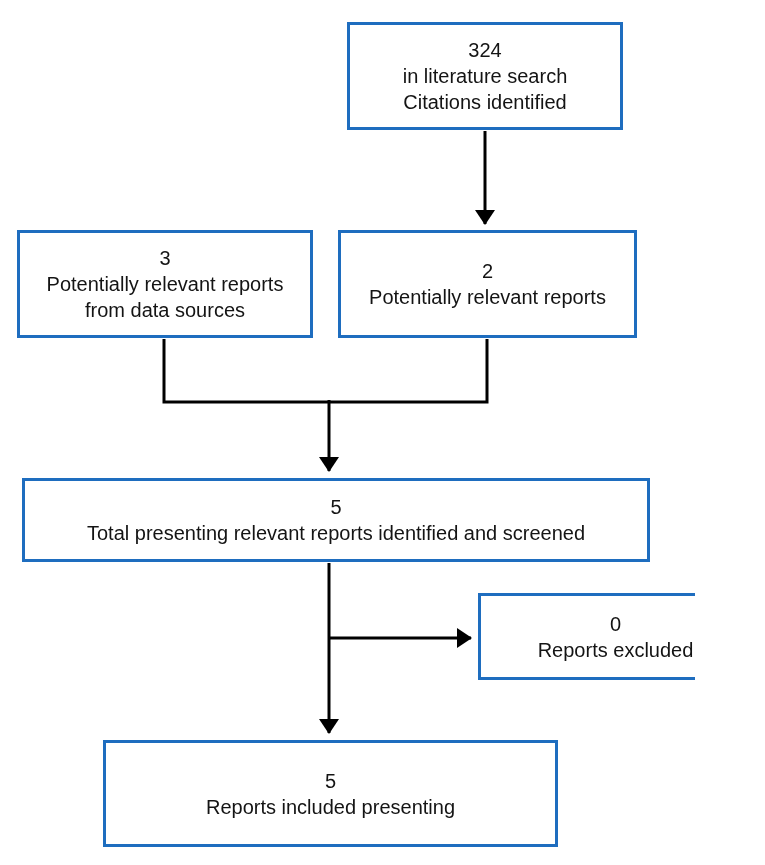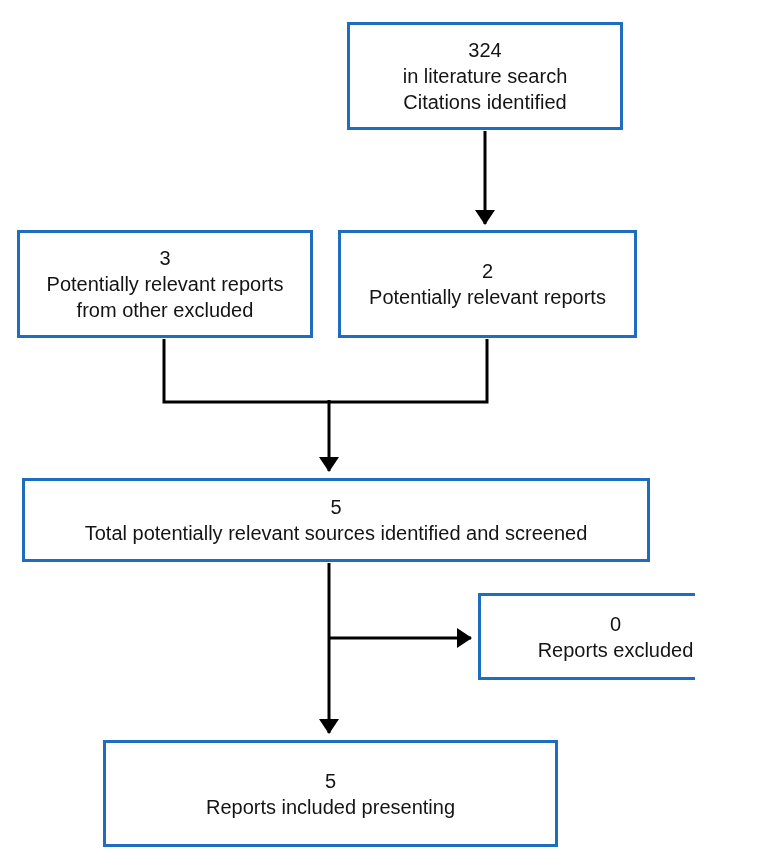--- a/index.html
+++ b/index.html
@@ -82,31 +82,31 @@
 
   <div class="node node-citations">
     <span>324</span>
     <span>in literature search</span>
     <span>Citations identified</span>
   </div>
 
   <div class="node node-other-sources">
     <span>3</span>
     <span>Potentially relevant reports</span>
-    <span>from other excluded</span>
+    <span>from data sources</span>
   </div>
 
   <div class="node node-screened">
     <span>2</span>
     <span>Potentially relevant reports</span>
   </div>
 
   <div class="node node-total">
     <span>5</span>
-    <span>Total potentially relevant sources identified and screened</span>
+    <span>Total presenting relevant reports identified and screened</span>
   </div>
 
   <div class="node node-excluded">
     <span>0</span>
     <span>Reports excluded</span>
   </div>
 
   <div class="node node-included">
     <span>5</span>
     <span>Reports included presenting</span>

